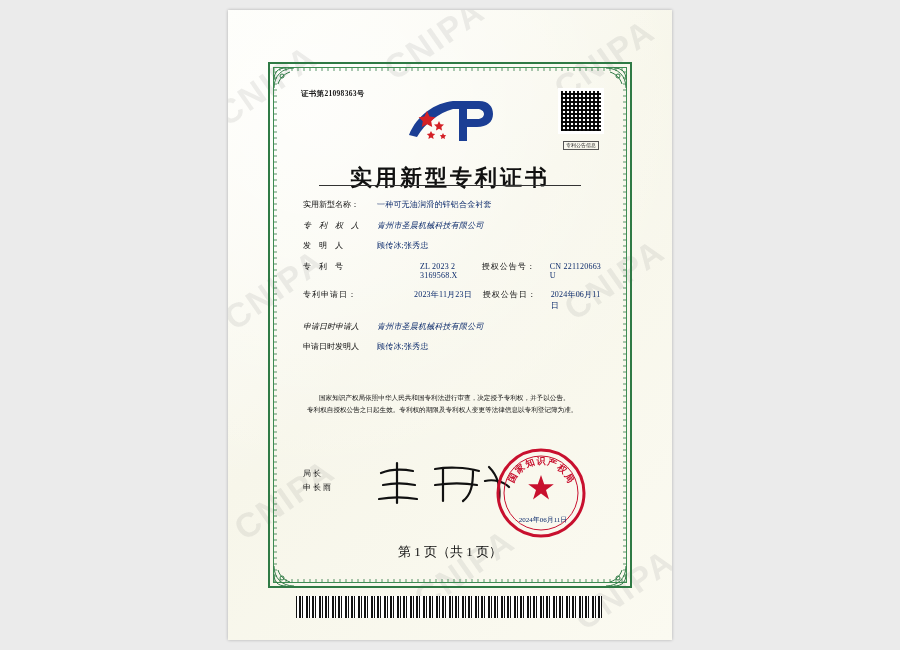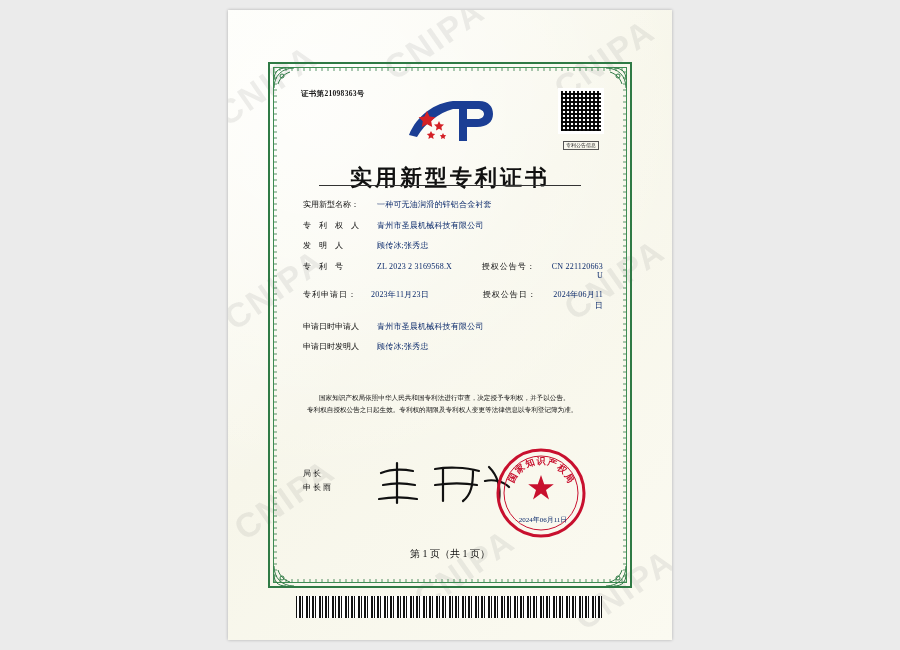--- a/index.html
+++ b/index.html
@@ -85,25 +85,25 @@
     position:absolute;left:0;right:0;top:96px;text-align:center;
     font-size:22px;font-weight:bold;color:#111;letter-spacing:3px;
   }
   .title-rule{
     position:absolute;left:46px;top:118px;width:262px;height:1px;background:#333;
   }
 
   .fields{position:absolute;left:30px;top:132px;width:300px;}
   .frow{display:flex;align-items:baseline;margin-bottom:9.5px;font-size:8px;color:#0f0f0f;}
   .flabel{width:74px;flex:0 0 74px;letter-spacing:3px;white-space:nowrap;}
-  .fval{color:#0b2a6b;letter-spacing:.2px;text-align:right;}
-  .mid{margin-top:4px;}
+  .fval{color:#0b2a6b;letter-spacing:.2px;}
+  .mid{margin-top:4px;font-style:italic;}
 
   .pairrow{display:flex;align-items:baseline;margin-bottom:9.5px;font-size:8px;color:#0f0f0f;}
-  .pairrow .left{display:flex;align-items:baseline;width:188px;}
+  .pairrow .left{display:flex;align-items:baseline;width:188px;gap:43px;}
   .pairrow .right{display:flex;align-items:baseline;}
   .pairrow .lab2{letter-spacing:1px;margin-right:14px;white-space:nowrap;}
 
   .legal{
     position:absolute;left:34px;top:325px;width:292px;
     font-size:6.6px;line-height:1.85;color:#111;text-align:justify;
   }
   .legal p{margin:0;}
   .legal .indent{text-indent:12px;}
 
@@ -114,21 +114,21 @@
   }
 
   .seal{position:absolute;left:222px;top:380px;width:92px;height:92px;}
   .seal-date{
     position:absolute;left:226px;top:448px;width:88px;text-align:center;
     font-size:7px;color:#0b2a6b;
   }
 
   .page-no{
     position:absolute;left:0;right:0;bottom:22px;text-align:center;
-    font-size:10px;color:#111;
+    font-size:13px;color:#111;
   }
 
   .barcode{
     position:absolute;left:296px;top:596px;width:306px;height:22px;
     background:
       repeating-linear-gradient(90deg,
         #111 0 1px, #fff 1px 3px,
         #111 3px 5px, #fff 5px 6px,
         #111 6px 7px, #fff 7px 10px,
         #111 10px 12px, #fff 12px 13px);

